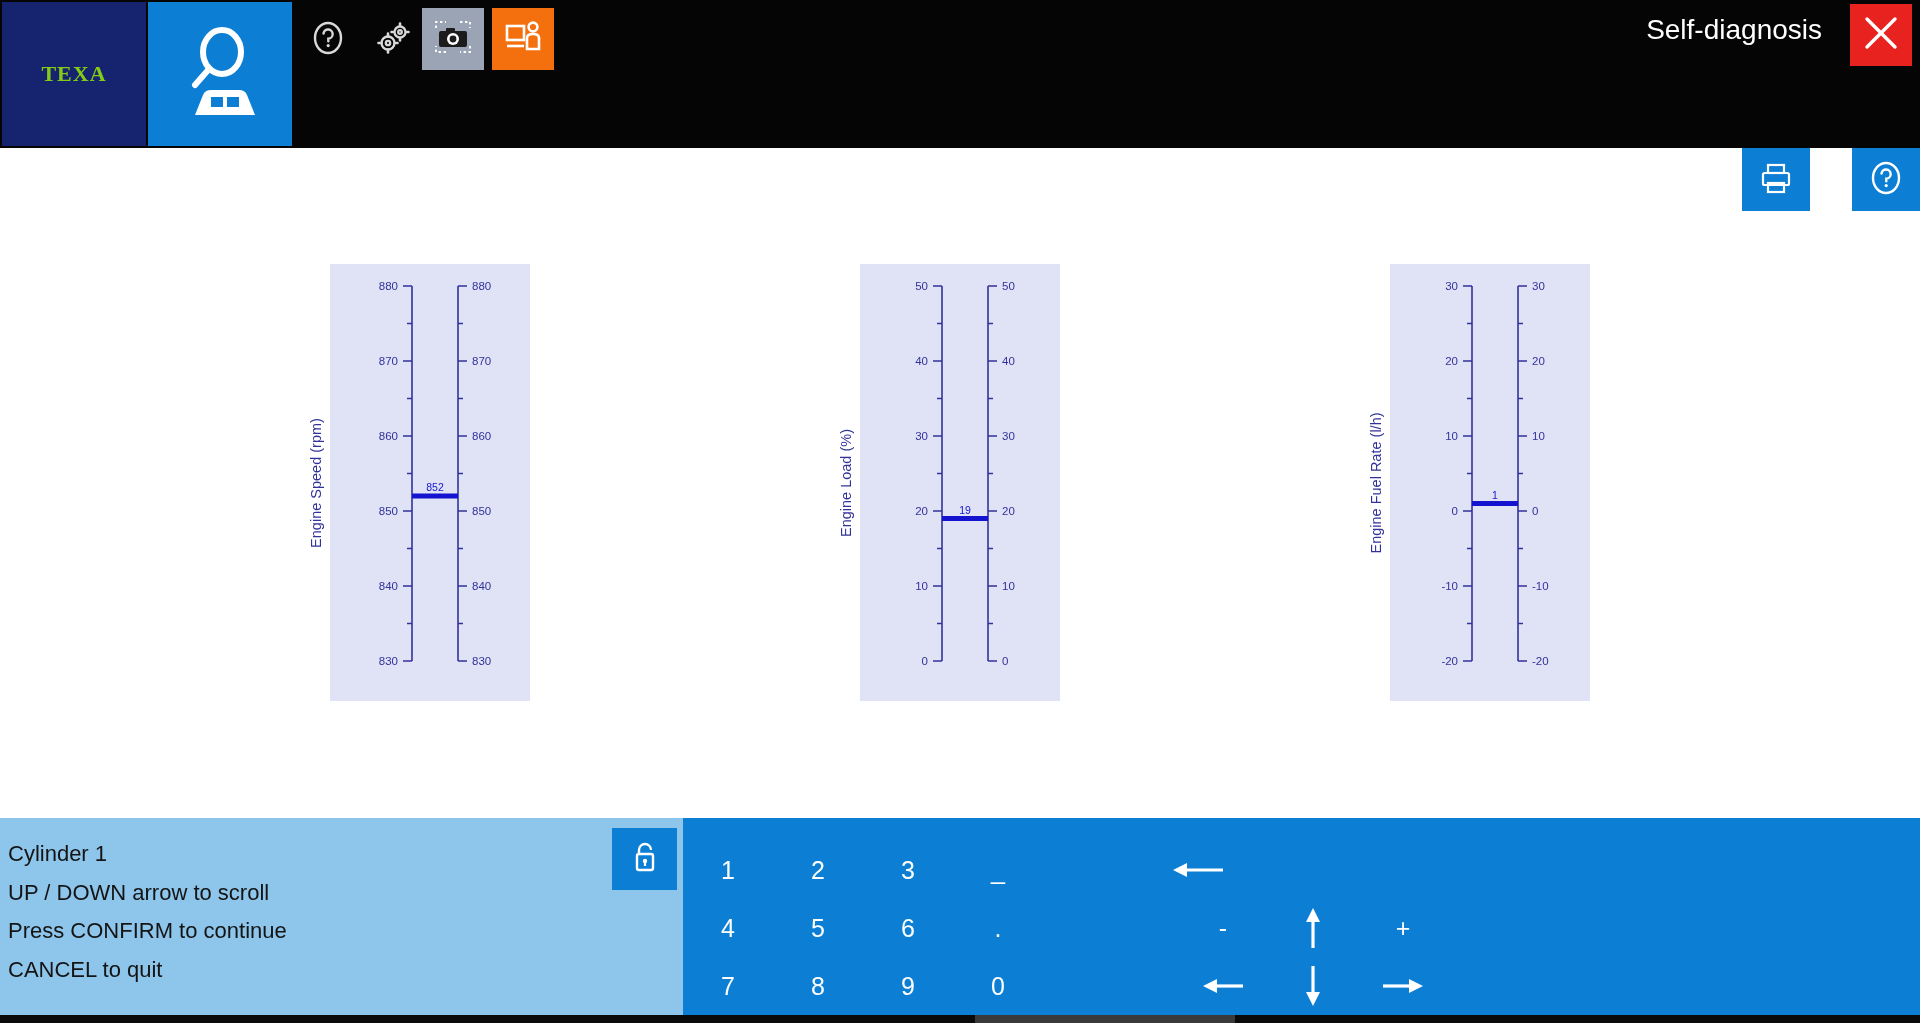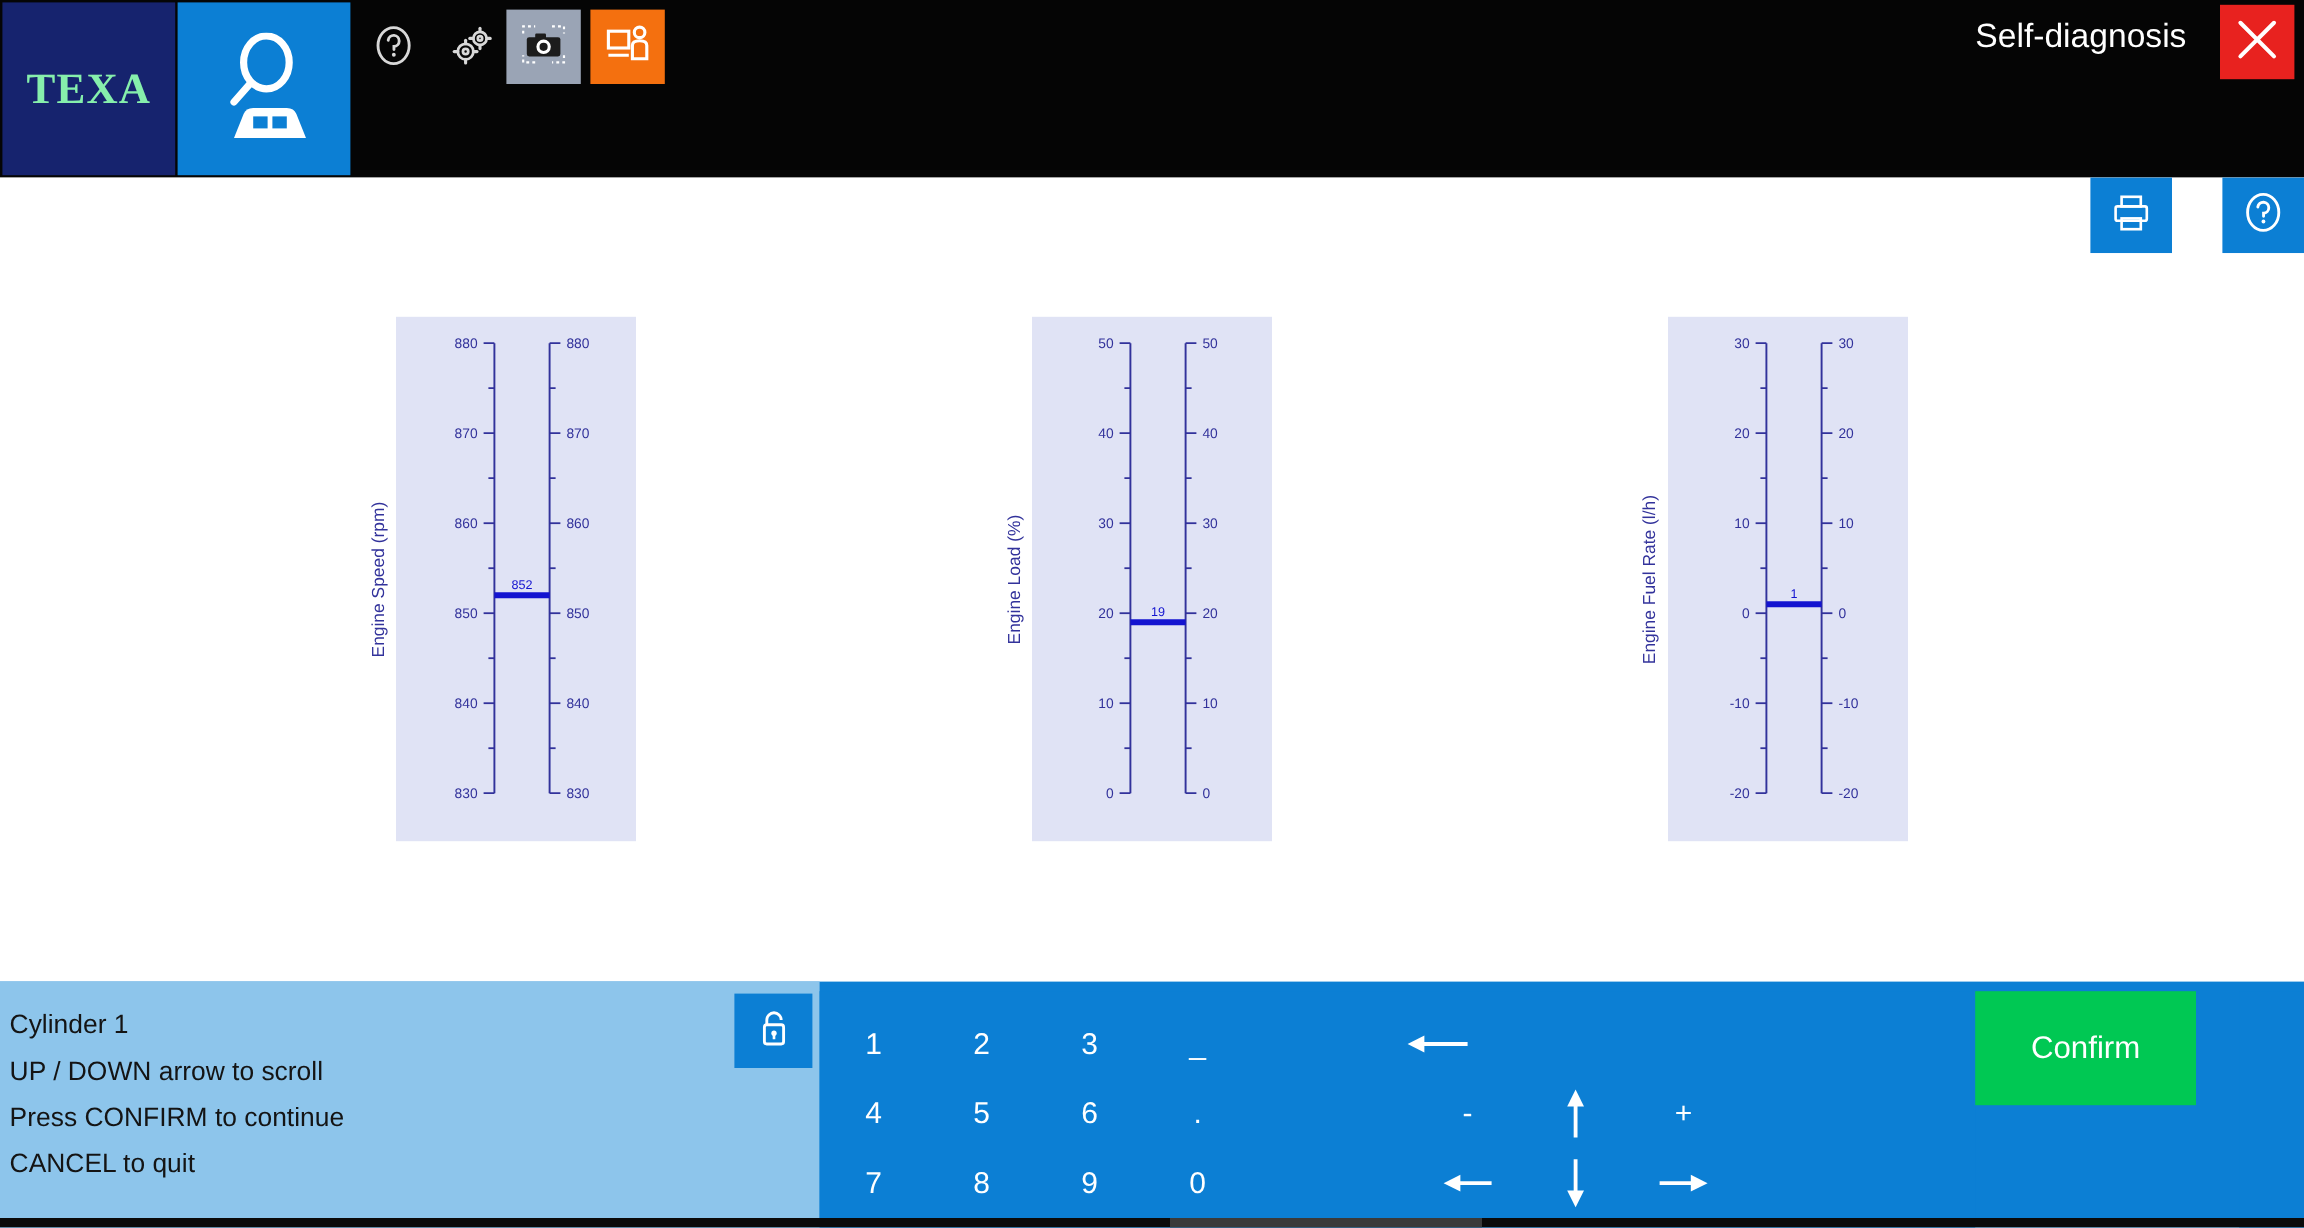--- a/index.html
+++ b/index.html
@@ -14,22 +14,22 @@
   
   .topbar {
     position: absolute; left:0; top:0; width:1920px; height:148px;
     background:#050505;
   }
   .logo-tile {
     position:absolute; left:2px; top:2px; width:144px; height:144px;
     background:#16236e; display:flex; align-items:center; justify-content:center;
   }
   .logo-text {
-    color:#86efac; font-family:"Liberation Serif", serif; font-weight:bold;
-    font-size:36px; letter-spacing:1px;
+    color:#84cc16; font-family:"Liberation Serif", serif; font-weight:bold;
+    font-size:22px; letter-spacing:1px;
   }
   .nav-tile {
     position:absolute; left:148px; top:2px; width:144px; height:144px;
     background:#0c7fd4; display:flex; align-items:center; justify-content:center;
   }
   .nav-tile svg { width:86px; height:90px; }
 
   .tool-icon {
     position:absolute; top:8px; width:64px; height:64px;
     display:flex; align-items:center; justify-content:center;
@@ -489,21 +489,20 @@
         <span>
           <svg width="44" height="22" viewBox="0 0 44 22" xmlns="http://www.w3.org/2000/svg">
             <line x1="2" y1="11" x2="34" y2="11" stroke="#fff" stroke-width="3.2"></line>
             <path d="M42 11 L28 4 L28 18 Z" fill="#fff"></path>
           </svg>
         </span>
       </div>
     </div>
 
     <div class="cc-wrap">
-      <div class="btn-confirm">Confirm</div>
     </div>
 
     <div class="right-strip"></div>
   </div>
 
   <div class="taskbar-hint"></div>
   <div class="taskbar-seg" style="left:975px; width:260px;"></div>
 
 </div>
 

